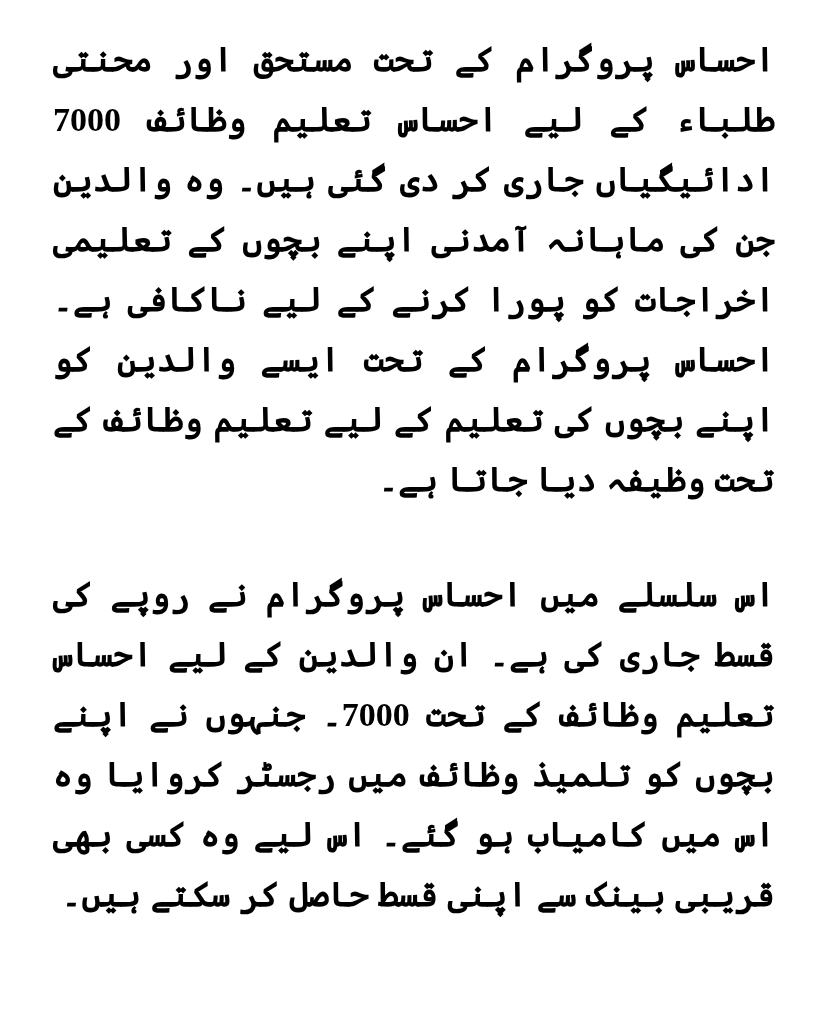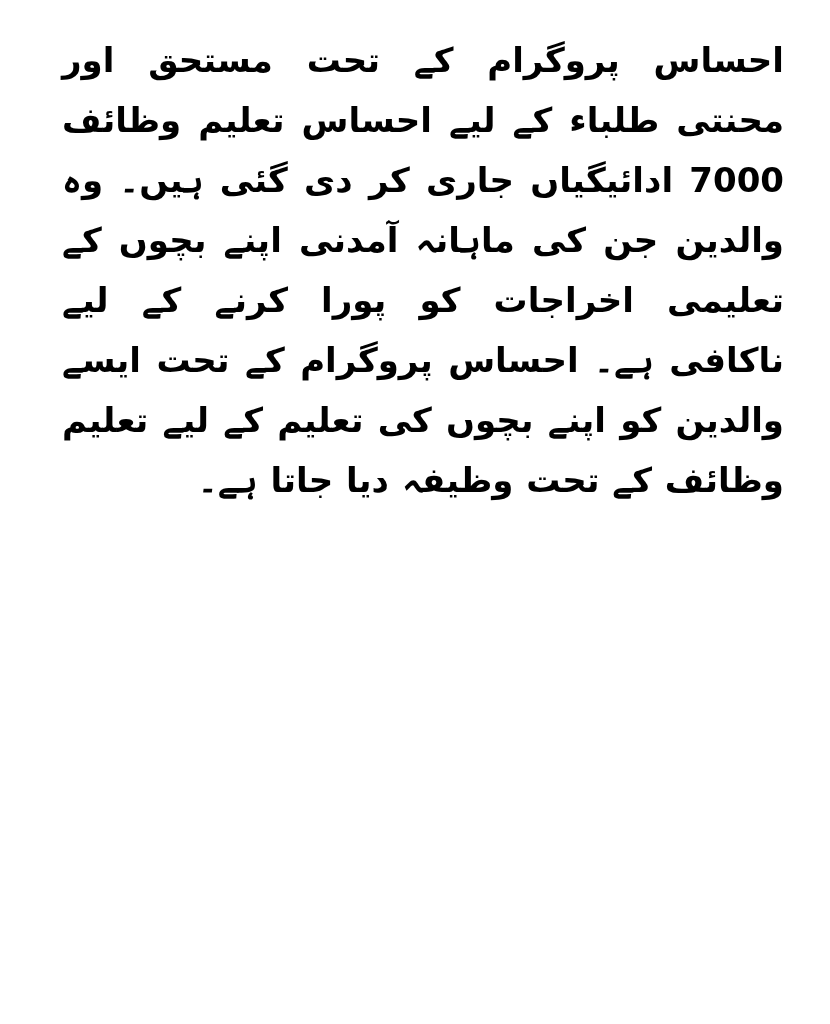--- a/index.html
+++ b/index.html
@@ -10,24 +10,25 @@
     body {
       width: 830px;
       height: 1024px;
       overflow: hidden;
       position: relative;
       color: #000000;
       font-family: "DejaVu Sans", sans-serif;
     }
     .article {
       position: absolute;
-      left: 62px;
+      left: 53px;
       top: 30px;
       width: 722px;
       direction: rtl;
+      font-family: Liberation Serif, serif;
     }
     .para {
       margin: 0;
       font-size: 34px;
       line-height: 60px;
       text-align: justify;
       text-align-last: right;
       font-weight: 600;
       letter-spacing: -0.5px;
       word-spacing: 1px;
@@ -36,14 +37,15 @@
       margin-top: 55px;
     }
     .para.p1 { }
     .para.p2 { }
   </style>
 </head>
 <body>
 
 <main class="article" lang="ur" dir="rtl">
   <p class="para p1">احساس پروگرام کے تحت مستحق اور محنتی طلباء کے لیے احساس تعلیم وظائف 7000 ادائیگیاں جاری کر دی گئی ہیں۔ وہ والدین جن کی ماہانہ آمدنی اپنے بچوں کے تعلیمی اخراجات کو پورا کرنے کے لیے ناکافی ہے۔ احساس پروگرام کے تحت ایسے والدین کو اپنے بچوں کی تعلیم کے لیے تعلیم وظائف کے تحت وظیفہ دیا جاتا ہے۔</p>
+  <p class="para p2">اس سلسلے میں احساس پروگرام نے روپے کی قسط جاری کی ہے۔ ان والدین کے لیے احساس تعلیم وظائف کے تحت 7000۔ جنہوں نے اپنے بچوں کو تلمیذ وظائف میں رجسٹر کروایا وہ اس میں کامیاب ہو گئے۔ اس لیے وہ کسی بھی قریبی بینک سے اپنی قسط حاصل کر سکتے ہیں۔</p>
 
 </main>
 
 </body></html>

